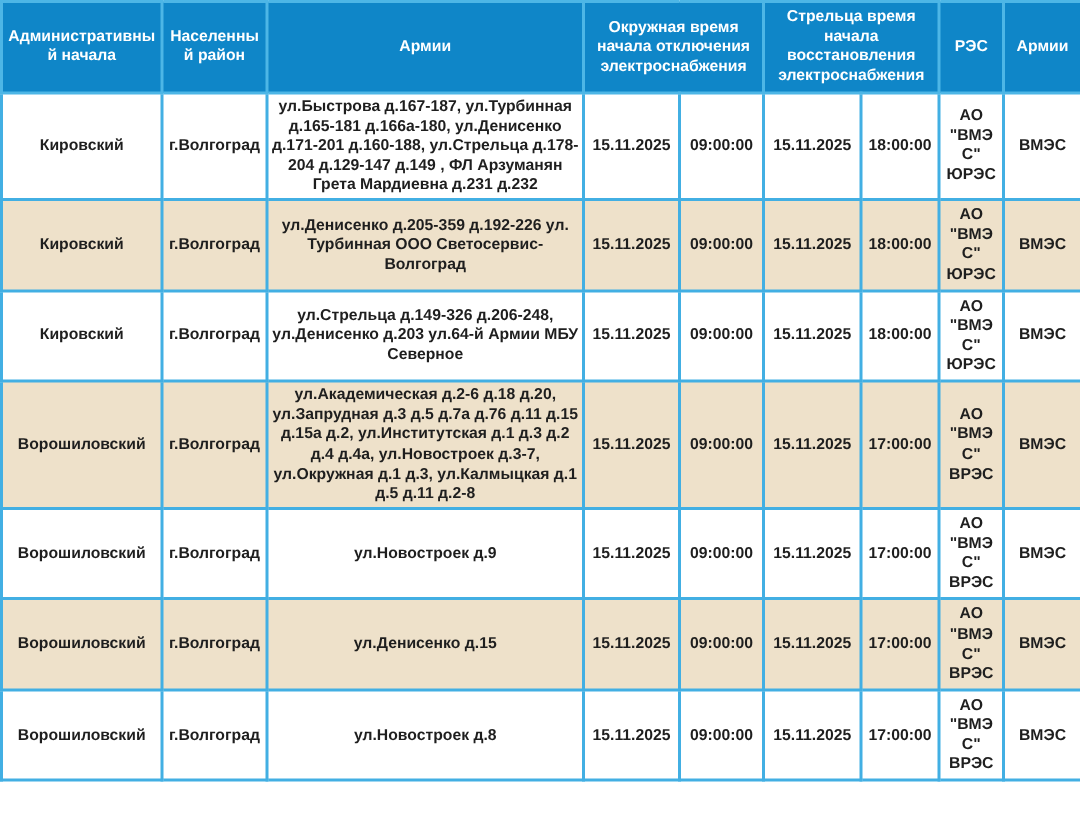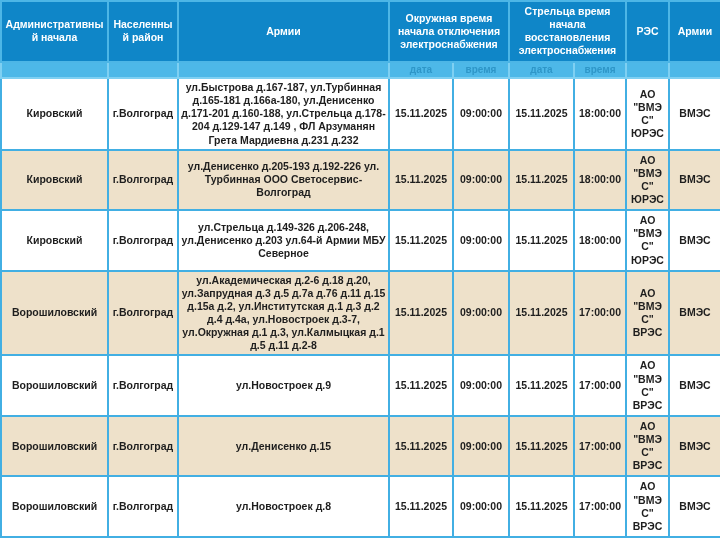--- a/index.html
+++ b/index.html
@@ -75,49 +75,38 @@
   <thead>
     <tr>
       <th class="main">Административный начала</th>
       <th class="main">Населенный район</th>
       <th class="main">Армии</th>
       <th class="main" colspan="2">Окружная время начала отключения электроснабжения</th>
       <th class="main" colspan="2">Стрельца время начала восстановления электроснабжения</th>
       <th class="main">РЭС</th>
       <th class="main">Армии</th>
     </tr>
-    <tr class="subhead">
-      <th></th>
-      <th></th>
-      <th></th>
-      <th>дата</th>
-      <th>время</th>
-      <th>дата</th>
-      <th>время</th>
-      <th></th>
-      <th></th>
-    </tr>
   </thead>
   <tbody id="table-body">
   <tr>
     <td>Кировский</td>
     <td>г.Волгоград</td>
     <td class="street">ул.Быстрова д.167-187, ул.Турбинная д.165-181 д.166а-180, ул.Денисенко д.171-201 д.160-188, ул.Стрельца д.178-204 д.129-147 д.149 , ФЛ Арзуманян Грета Мардиевна д.231 д.232</td>
     <td>15.11.2025</td>
     <td>09:00:00</td>
     <td>15.11.2025</td>
     <td>18:00:00</td>
     <td>АО "ВМЭС" ЮРЭС</td>
     <td>ВМЭС</td>
   </tr>
 
   <tr>
     <td>Кировский</td>
     <td>г.Волгоград</td>
-    <td class="street">ул.Денисенко д.205-193 д.192-226 ул. Турбинная ООО Светосервис-Волгоград</td>
+    <td class="street">ул.Денисенко д.205-359 д.192-226 ул. Турбинная ООО Светосервис-Волгоград</td>
     <td>15.11.2025</td>
     <td>09:00:00</td>
     <td>15.11.2025</td>
     <td>18:00:00</td>
     <td>АО "ВМЭС" ЮРЭС</td>
     <td>ВМЭС</td>
   </tr>
 
   <tr>
     <td>Кировский</td>

